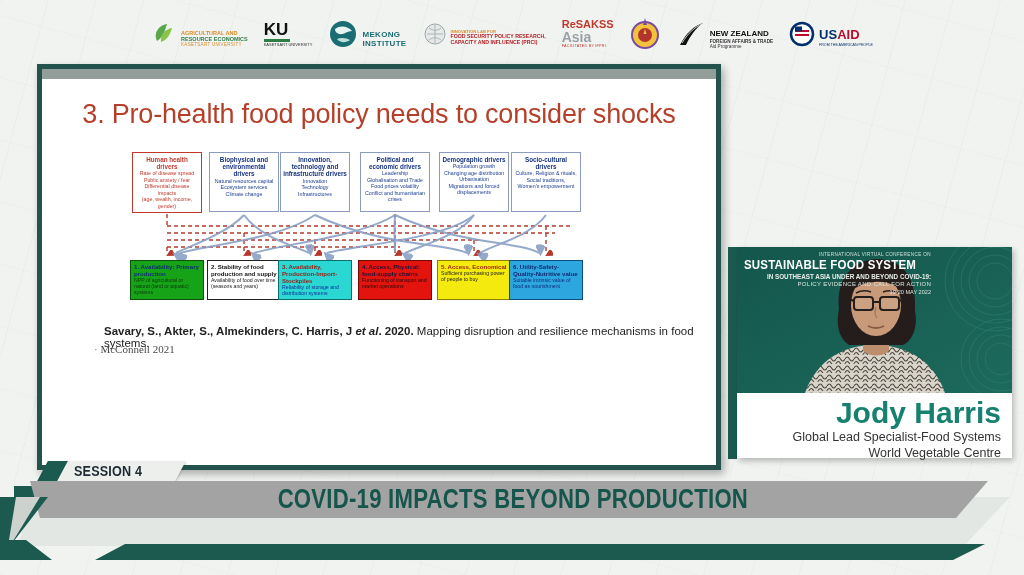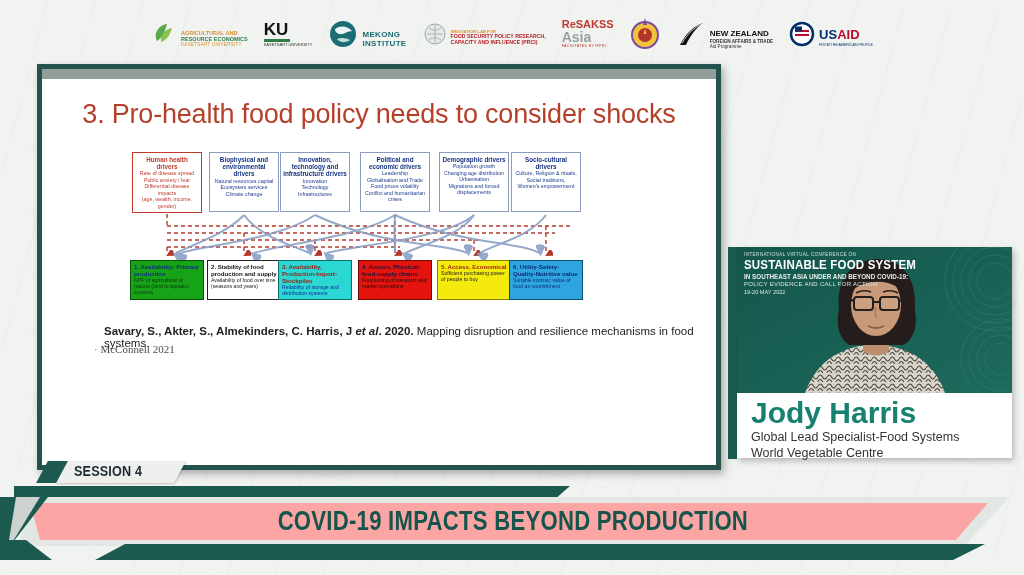--- a/index.html
+++ b/index.html
@@ -53,38 +53,38 @@
   .arrows{position:absolute;left:0;top:62px;width:455px;height:46px;}
   .citation{position:absolute;left:44px;top:238px;width:610px;font-size:11.5px;color:#222;margin:18px;}
   .citation .b{font-weight:700;} .citation .bi{font-weight:700;font-style:italic;}
   .quote{position:absolute;left:46px;width:590px;color:#3d3d3d;}
   .quote .qt{font-size:17.5px;line-height:1.22;}
   .quote .qs{font-size:11px;color:#4a4a4a;margin-top:8px;padding-left:6px;font-family:Liberation Serif, serif;}
   .quote .qs::before{content:"·  ";color:#777;}
   .q1{top:266px;} .q2{top:323px;}
   
   .panel-bar{position:absolute;left:728px;top:247px;width:9px;height:212px;background:#1c5a50;}
-  .vcard{position:absolute;left:737px;top:247px;width:275px;height:211px;background:#fff;box-shadow:2px 3px 6px rgba(0,0,0,.25);}
+  .vcard{position:absolute;left:737px;top:247px;width:275px;height:211px;background:#fff;box-shadow:2px 3px 6px rgba(0,0,0,.25);text-align:right;}
   .video{position:absolute;left:0;top:0;width:275px;height:146px;overflow:hidden;background:#175a50;}
   .overlay{position:absolute;left:7px;top:5px;z-index:3;color:#e9efec;line-height:1.25;}
   .ov0{font-size:4.6px;letter-spacing:.4px;color:#cfe0da;}
   .ov1{font-size:12.5px;font-weight:800;color:#fff;letter-spacing:.2px;transform:scaleX(.92);transform-origin:left;}
   .ov2{font-size:6.3px;font-weight:700;color:#e8eee9;}
   .ov3{font-size:6px;color:#d9e4df;letter-spacing:.3px;}
   .ov4{font-size:5.6px;color:#d9e4df;}
   .namebox{position:absolute;left:14px;top:150px;width:250px;}
   .sp-name{font-size:30px;font-weight:700;color:#17816f;line-height:1.05;}
   .sp-title,.sp-org{font-size:12.5px;color:#333;line-height:1.3;}
   
   .session-dark{position:absolute;left:42px;top:461px;width:28px;height:22px;background:#1c5a50;transform:skewX(-28deg);}
   .session-light{position:absolute;left:62px;top:461px;width:118px;height:22px;background:#edefec;transform:skewX(-28deg);box-shadow:1px 1px 2px rgba(0,0,0,.2);}
   .session-text{position:absolute;left:74px;top:463px;width:100px;font-size:14px;font-weight:800;color:#1c2b33;letter-spacing:.2px;transform:scaleX(.9);transform-origin:left;}
   .bar-a{position:absolute;left:14px;top:486px;width:556px;height:14px;background:#1c5a50;clip-path:polygon(0 0,100% 0,calc(100% - 16px) 100%,0 100%);}
   .banner-light{position:absolute;left:18px;top:497px;width:992px;height:49px;background:#e3e7e3;clip-path:polygon(14px 0,992px 0,946px 100%,0 100%);}
-  .banner-white{position:absolute;left:30px;top:503px;width:965px;height:37px;background:#fca5a5;clip-path:polygon(0 0,958px 0,926px 100%,10px 100%);display:flex;align-items:center;justify-content:center;}
+  .banner-white{position:absolute;left:30px;top:481px;width:965px;height:37px;background:#a3a3a3;clip-path:polygon(0 0,958px 0,926px 100%,10px 100%);display:flex;align-items:center;justify-content:center;}
   .banner-text{font-size:27px;font-weight:800;color:#15554b;letter-spacing:.3px;transform:scaleX(.82);white-space:nowrap;}
   .bar-b{position:absolute;left:95px;top:544px;width:890px;height:16px;background:#1c5a50;clip-path:polygon(30px 0,100% 0,calc(100% - 32px) 100%,0 100%);}
   .chev1{position:absolute;left:0;top:497px;width:70px;height:49px;background:#1c5a50;clip-path:polygon(0 0,48px 0,10px 100%,0 100%);}
   .chev2{position:absolute;left:8px;top:497px;width:46px;height:49px;background:#cdd2cf;clip-path:polygon(8px 0,32px 0,2px 100%,0 100%);}
   .chev3{position:absolute;left:0;top:540px;width:56px;height:20px;background:#1c5a50;clip-path:polygon(0 0,26px 0,52px 100%,0 100%);}
 </style>
 </head>
 <body>
 
 <div class="stage">

